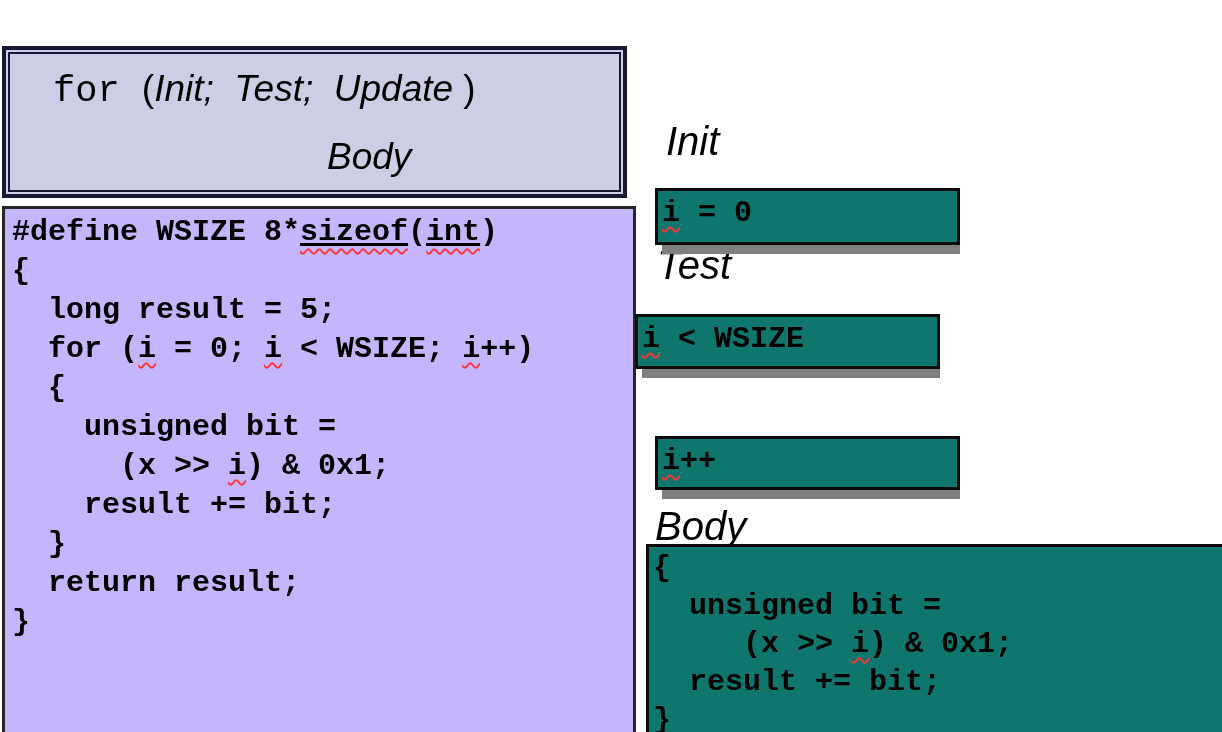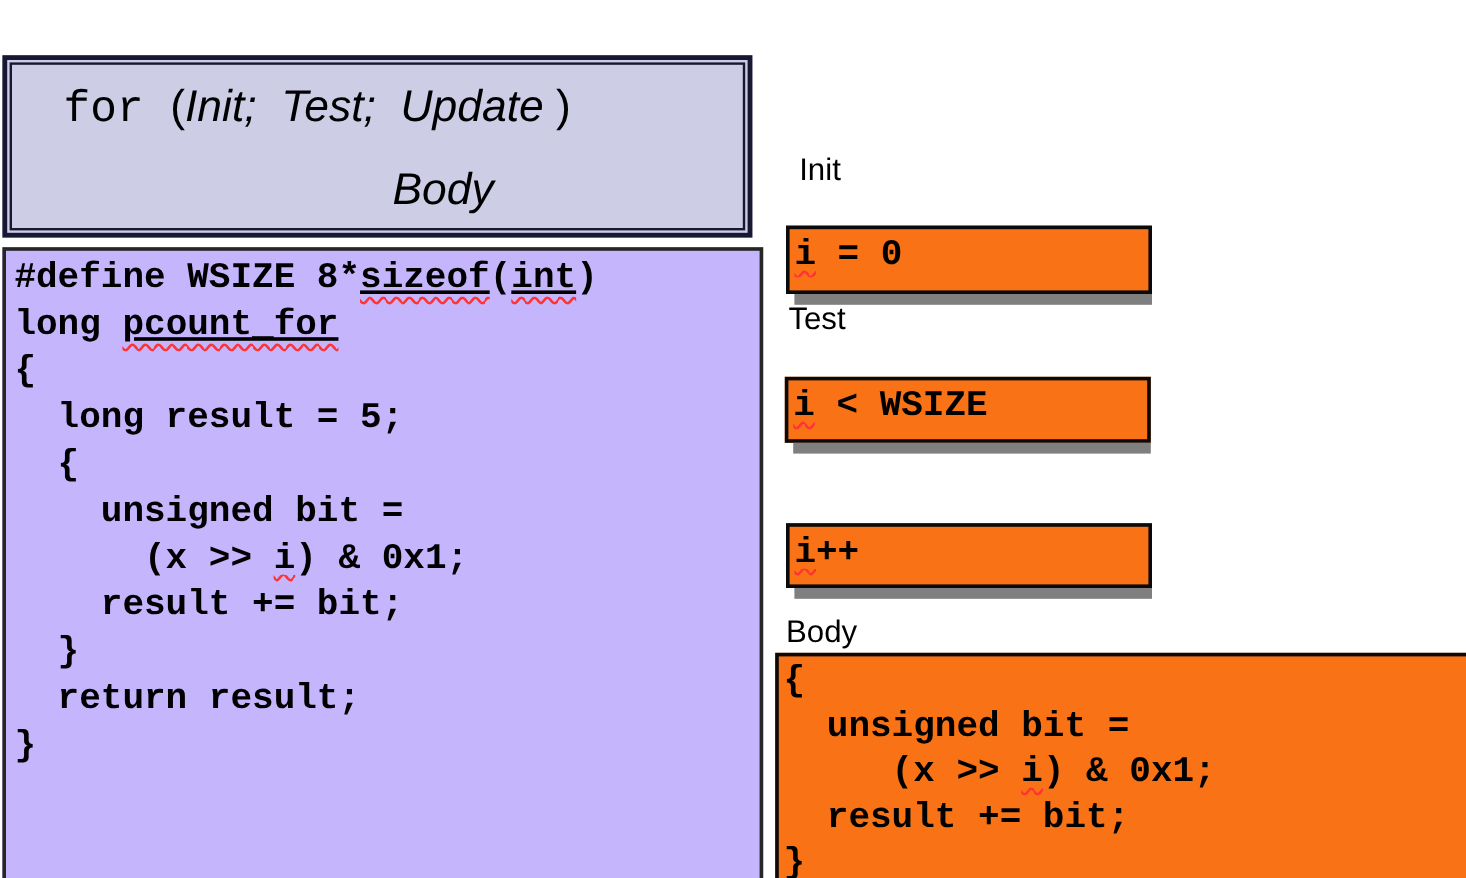--- a/index.html
+++ b/index.html
@@ -45,39 +45,39 @@
   .tk-u .tk-w { text-underline-offset:8px; }
 
   
   .code-box {
     position:absolute; left:2px; top:174px; width:634px; height:558px;
     background:#c4b5fd; border:3px solid #262626; box-sizing:border-box;
     padding:4px 0 0 7px;
   }
 
   
-  .lbl { position:absolute; font-size:26px; line-height:38px; }
+  .lbl { position:absolute; font-size:40px; line-height:38px;font-style:italic; }
   .lbl-init   { left:666px; top:90px; }
   .lbl-test   { left:657px; top:214px; }
   .lbl-update { left:668px; top:349px; }
   .lbl-body   { left:655px; top:475px; }
 
   
   .gbox {
-    position:absolute; background:#f97316; border:3px solid #0a0a0a;
+    position:absolute; background:#0f766e; border:3px solid #0a0a0a;
     box-sizing:border-box;
   }
   .gbox .code { line-height:36px; }
   .gbox-small { padding:4px 0 0 4px; }
   .shadowed::after {
     content:""; position:absolute; left:4px; right:-3px; bottom:-12px;
     height:9px; background:#7f7f7f;
   }
   .box-init   { left:655px; top:156px; width:305px; height:57px; }
-  .box-test   { left:654px; top:282px; width:305px; height:55px; }
+  .box-test   { left:635px; top:282px; width:305px; height:55px; }
   .box-update { left:655px; top:404px; width:305px; height:54px; }
   .box-body   {
     left:646px; top:512px; width:600px; height:240px;
     padding:2px 0 0 4px;
   }
   .box-body .code { line-height:38px; }
 </style>
 </head>
 <body>
 
@@ -86,23 +86,23 @@
   <div class="for-box">
     <div class="for-box-inner">
       <div class="for-line1"><span class="sg-mono">for </span><span class="sg-plain">(</span><span class="sg-it">Init;  Test;  Update </span><span class="sg-plain">)</span></div>
       <div class="for-line2"><span class="sg-it">Body</span></div>
     </div>
   </div>
 
   <div class="code-box">
     <div class="code">
         <div class="cline"><span class="sg-plain">#define WSIZE 8*</span><span class="tk-u"><span class="tk-w">sizeof</span></span><span class="sg-plain">(</span><span class="tk-u"><span class="tk-w">int</span></span><span class="sg-plain">)</span></div>
-        <div class="cline"><span class="sg-plain">long </span><span class="tk-u"><span class="tk-w">pcount_for</span></span></div>
         <div class="cline"><span class="sg-plain">{</span></div>
         <div class="cline"><span class="sg-plain">  long result = 5;</span></div>
+        <div class="cline"><span class="sg-plain">  for (</span><span class="tk-w">i</span><span class="sg-plain"> = 0; </span><span class="tk-w">i</span><span class="sg-plain"> &lt; WSIZE; </span><span class="tk-w">i</span><span class="sg-plain">++)</span></div>
         <div class="cline"><span class="sg-plain">  {</span></div>
         <div class="cline"><span class="sg-plain">    unsigned bit =</span></div>
         <div class="cline"><span class="sg-plain">      (x &gt;&gt; </span><span class="tk-w">i</span><span class="sg-plain">) &amp; 0x1;</span></div>
         <div class="cline"><span class="sg-plain">    result += bit;</span></div>
         <div class="cline"><span class="sg-plain">  }</span></div>
         <div class="cline"><span class="sg-plain">  return result;</span></div>
         <div class="cline"><span class="sg-plain">}</span></div>
       </div>
   </div>
 

